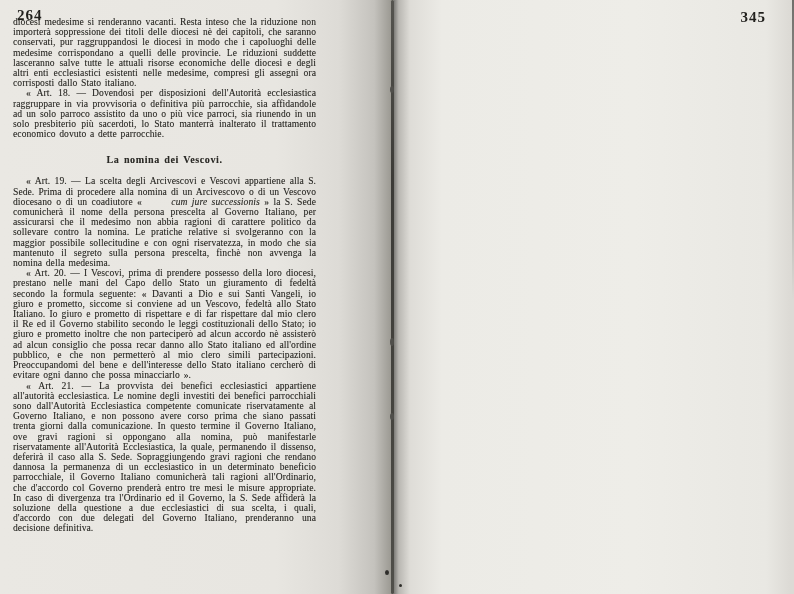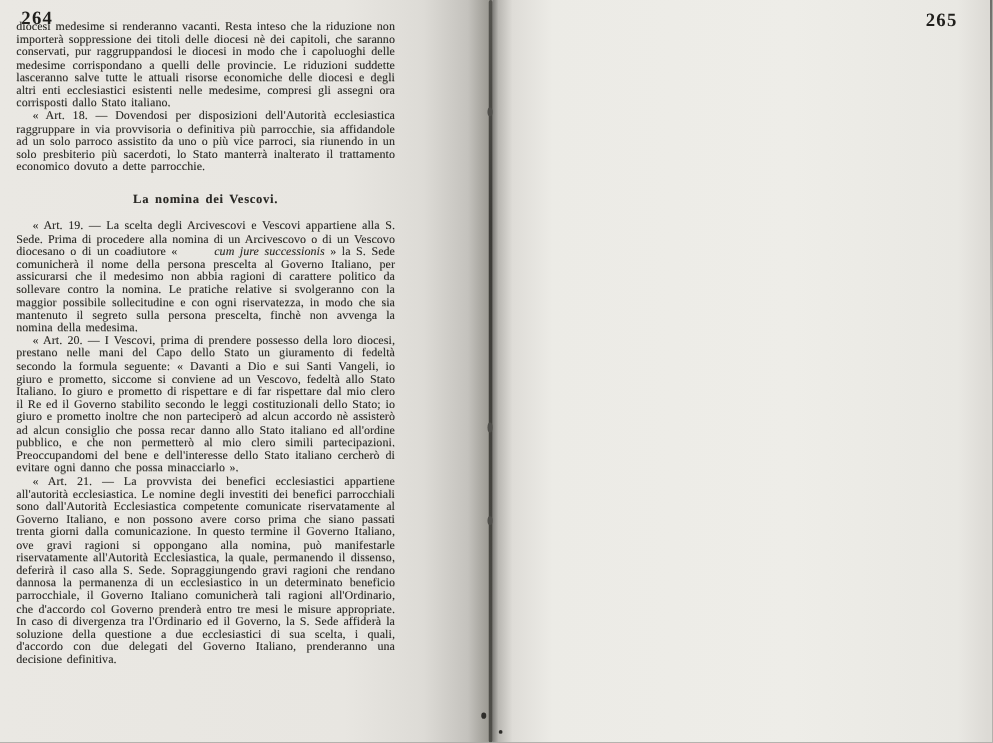--- a/index.html
+++ b/index.html
@@ -68,21 +68,21 @@
       <p class="no-indent"><span>diocesi medesime si renderanno vacanti. Resta inteso che la riduzione non importerà soppressione dei titoli delle diocesi nè dei capitoli, che saranno conservati, pur raggruppandosi le diocesi in modo che i capoluoghi delle medesime corrispondano a quelli delle provincie. Le riduzioni suddette lasceranno salve tutte le attuali risorse economiche delle diocesi e degli altri enti ecclesiastici esistenti nelle medesime, compresi gli assegni ora corrisposti dallo Stato italiano.</span></p>
       <p><span>« Art. 18. — Dovendosi per disposizioni dell'Autorità ecclesiastica raggruppare in via provvisoria o definitiva più parrocchie, sia affidandole ad un solo parroco assistito da uno o più vice parroci, sia riunendo in un solo presbiterio più sacerdoti, lo Stato manterrà inalterato il trattamento economico dovuto a dette parrocchie.</span></p>
       <h2 class="section-heading">La nomina dei Vescovi.</h2>
       <p><span>« Art. 19. — La scelta degli Arcivescovi e Vescovi appartiene alla S. Sede. Prima di procedere alla nomina di un Arcivescovo o di un Vescovo diocesano o di un coadiutore « </span><i>cum jure successionis</i><span> » la S. Sede comunicherà il nome della persona prescelta al Governo Italiano, per assicurarsi che il medesimo non abbia ragioni di carattere politico da sollevare contro la nomina. Le pratiche relative si svolgeranno con la maggior possibile sollecitudine e con ogni riservatezza, in modo che sia mantenuto il segreto sulla persona prescelta, finchè non avvenga la nomina della medesima.</span></p>
       <p><span>« Art. 20. — I Vescovi, prima di prendere possesso della loro diocesi, prestano nelle mani del Capo dello Stato un giuramento di fedeltà secondo la formula seguente: « Davanti a Dio e sui Santi Vangeli, io giuro e prometto, siccome si conviene ad un Vescovo, fedeltà allo Stato Italiano. Io giuro e prometto di rispettare e di far rispettare dal mio clero il Re ed il Governo stabilito secondo le leggi costituzionali dello Stato; io giuro e prometto inoltre che non parteciperò ad alcun accordo nè assisterò ad alcun consiglio che possa recar danno allo Stato italiano ed all'ordine pubblico, e che non permetterò al mio clero simili partecipazioni. Preoccupandomi del bene e dell'interesse dello Stato italiano cercherò di evitare ogni danno che possa minacciarlo ».</span></p>
       <p><span>« Art. 21. — La provvista dei benefici ecclesiastici appartiene all'autorità ecclesiastica. Le nomine degli investiti dei benefici parrocchiali sono dall'Autorità Ecclesiastica competente comunicate riservatamente al Governo Italiano, e non possono avere corso prima che siano passati trenta giorni dalla comunicazione. In questo termine il Governo Italiano, ove gravi ragioni si oppongano alla nomina, può manifestarle riservatamente all'Autorità Ecclesiastica, la quale, permanendo il dissenso, deferirà il caso alla S. Sede. Sopraggiungendo gravi ragioni che rendano dannosa la permanenza di un ecclesiastico in un determinato beneficio parrocchiale, il Governo Italiano comunicherà tali ragioni all'Ordinario, che d'accordo col Governo prenderà entro tre mesi le misure appropriate. In caso di divergenza tra l'Ordinario ed il Governo, la S. Sede affiderà la soluzione della questione a due ecclesiastici di sua scelta, i quali, d'accordo con due delegati del Governo Italiano, prenderanno una decisione definitiva.</span></p>
     </div>
   </div>
 
   <div class="page-right">
-    <div class="pagenum pagenum-right">265</div>
+    <div class="pagenum pagenum-right">345</div>
 
   </div>
 
   <div class="gutter-line"></div>
   <div class="gutter-bump-1"></div>
   <div class="gutter-bump-2"></div>
   <div class="gutter-bump-3"></div>
   <div class="speck speck-a"></div>
   <div class="speck speck-b"></div>
   <div class="edge-shadow-right"></div>

